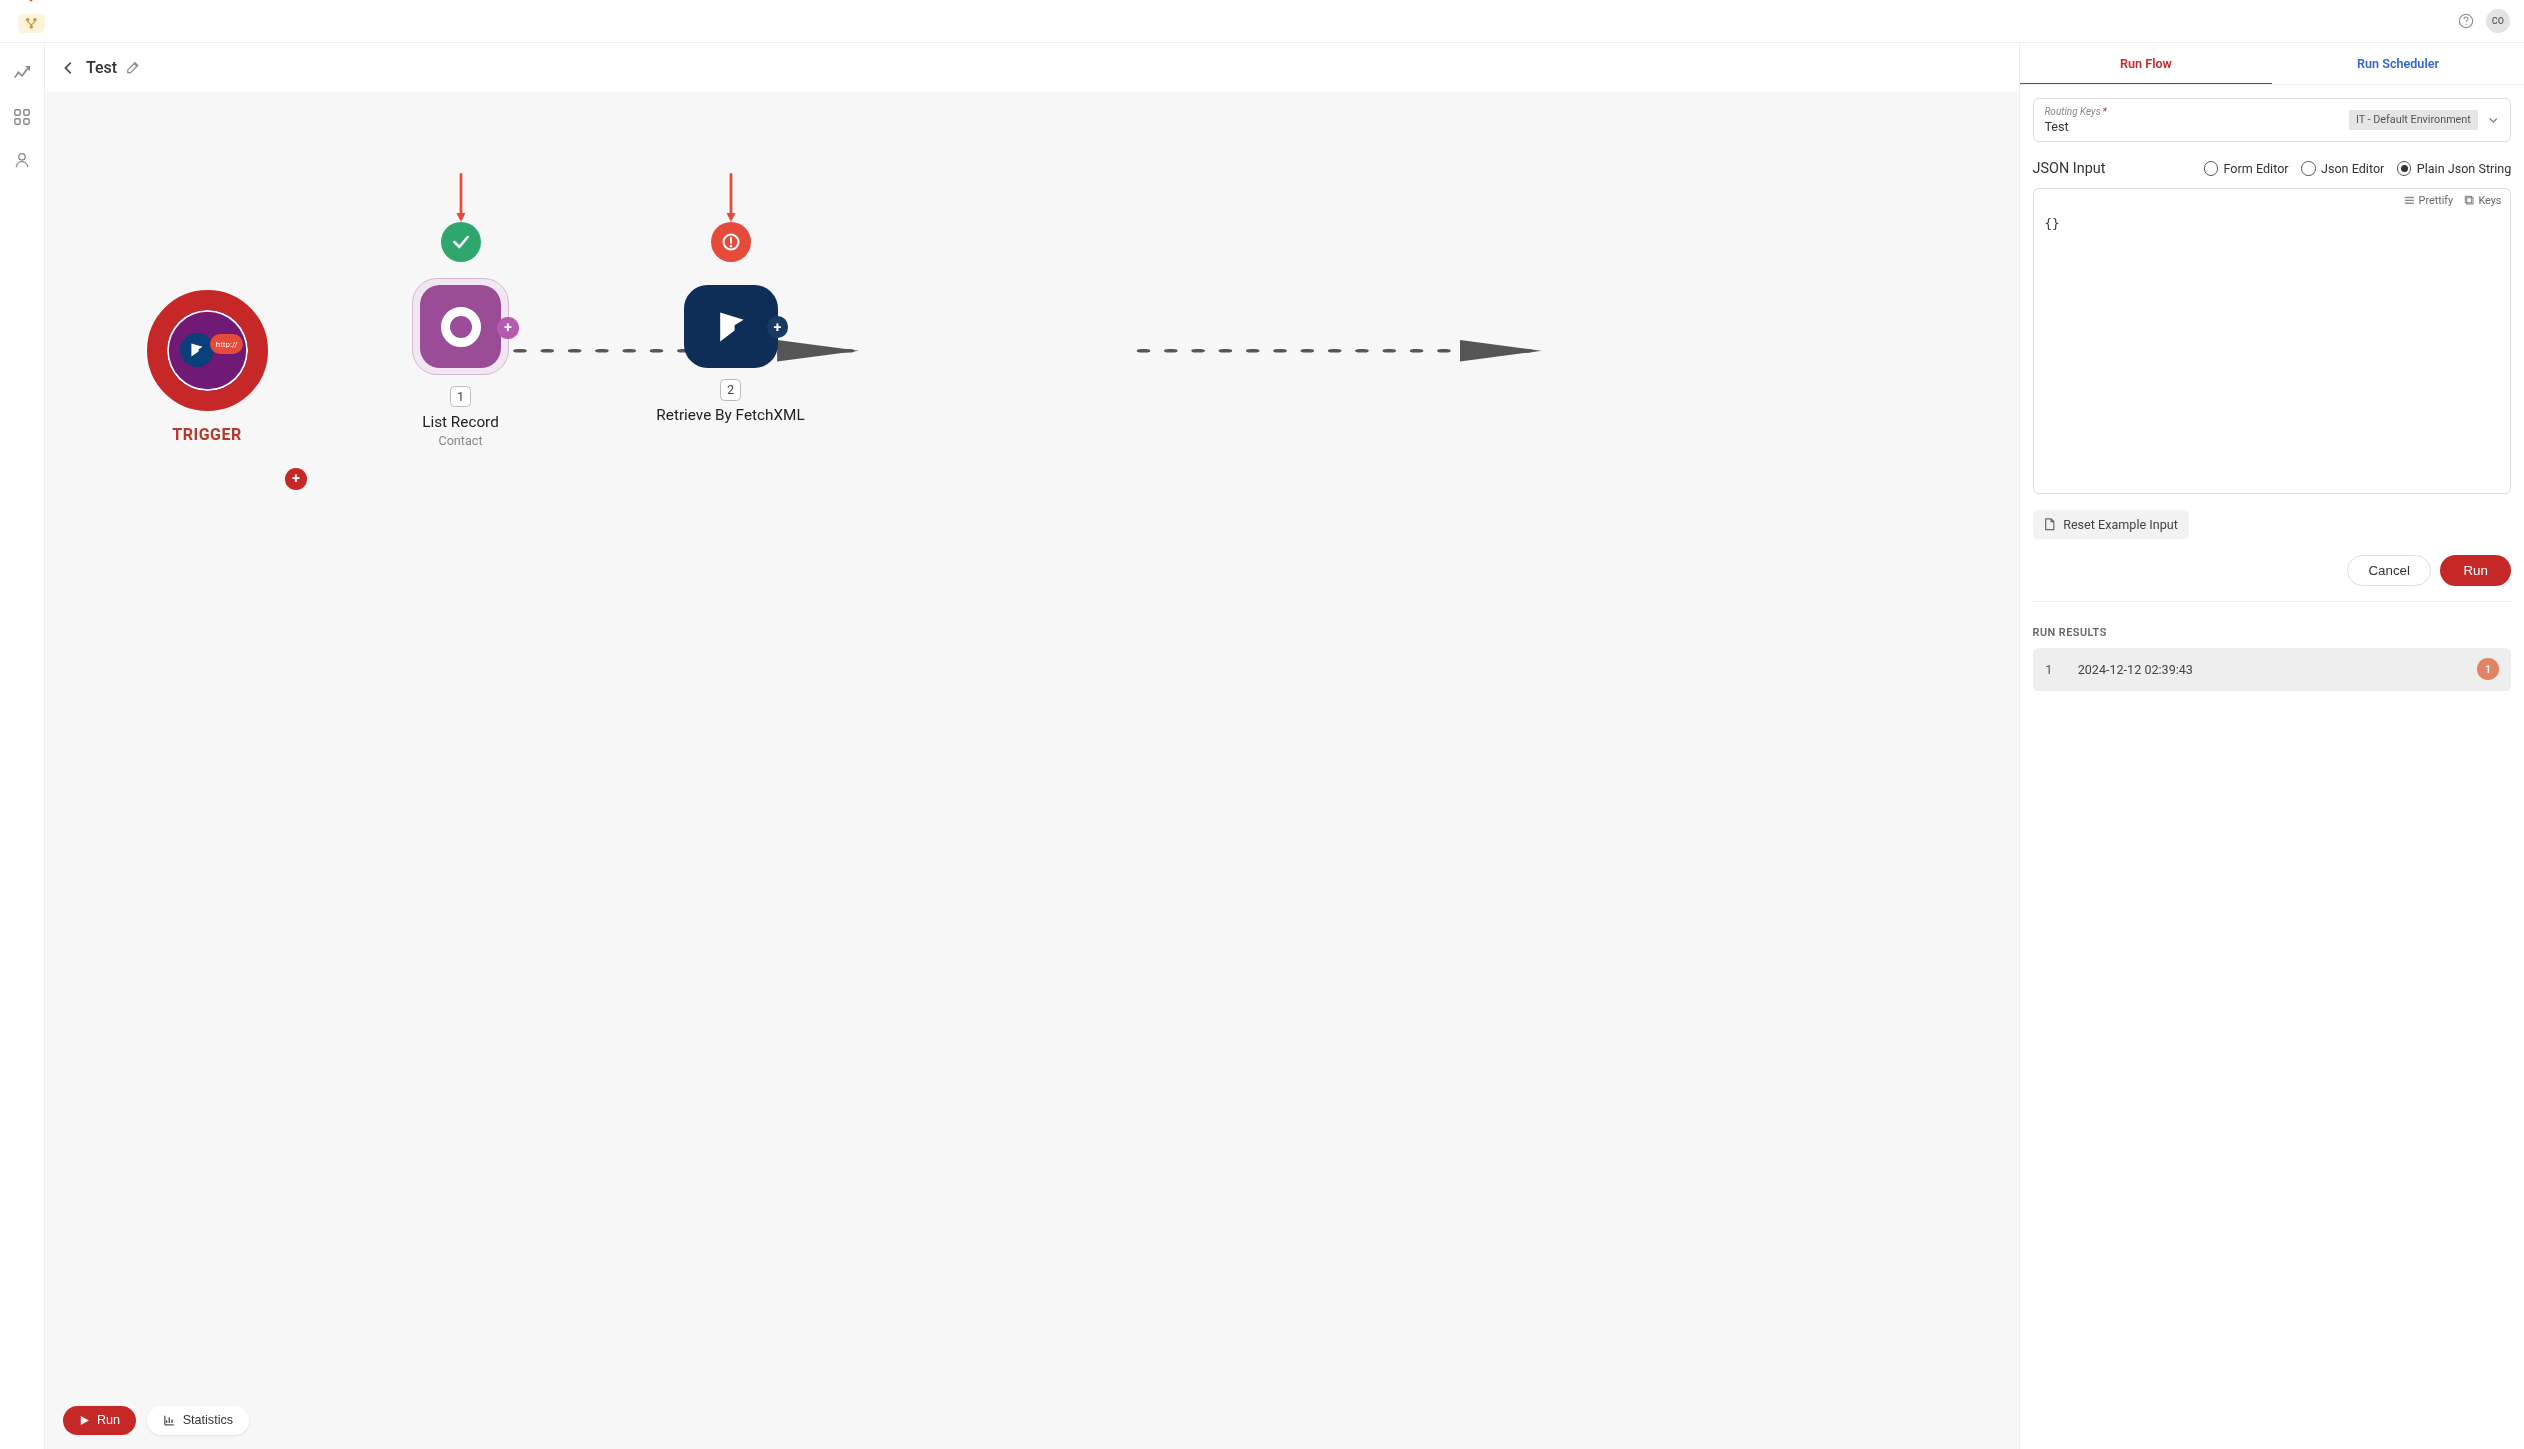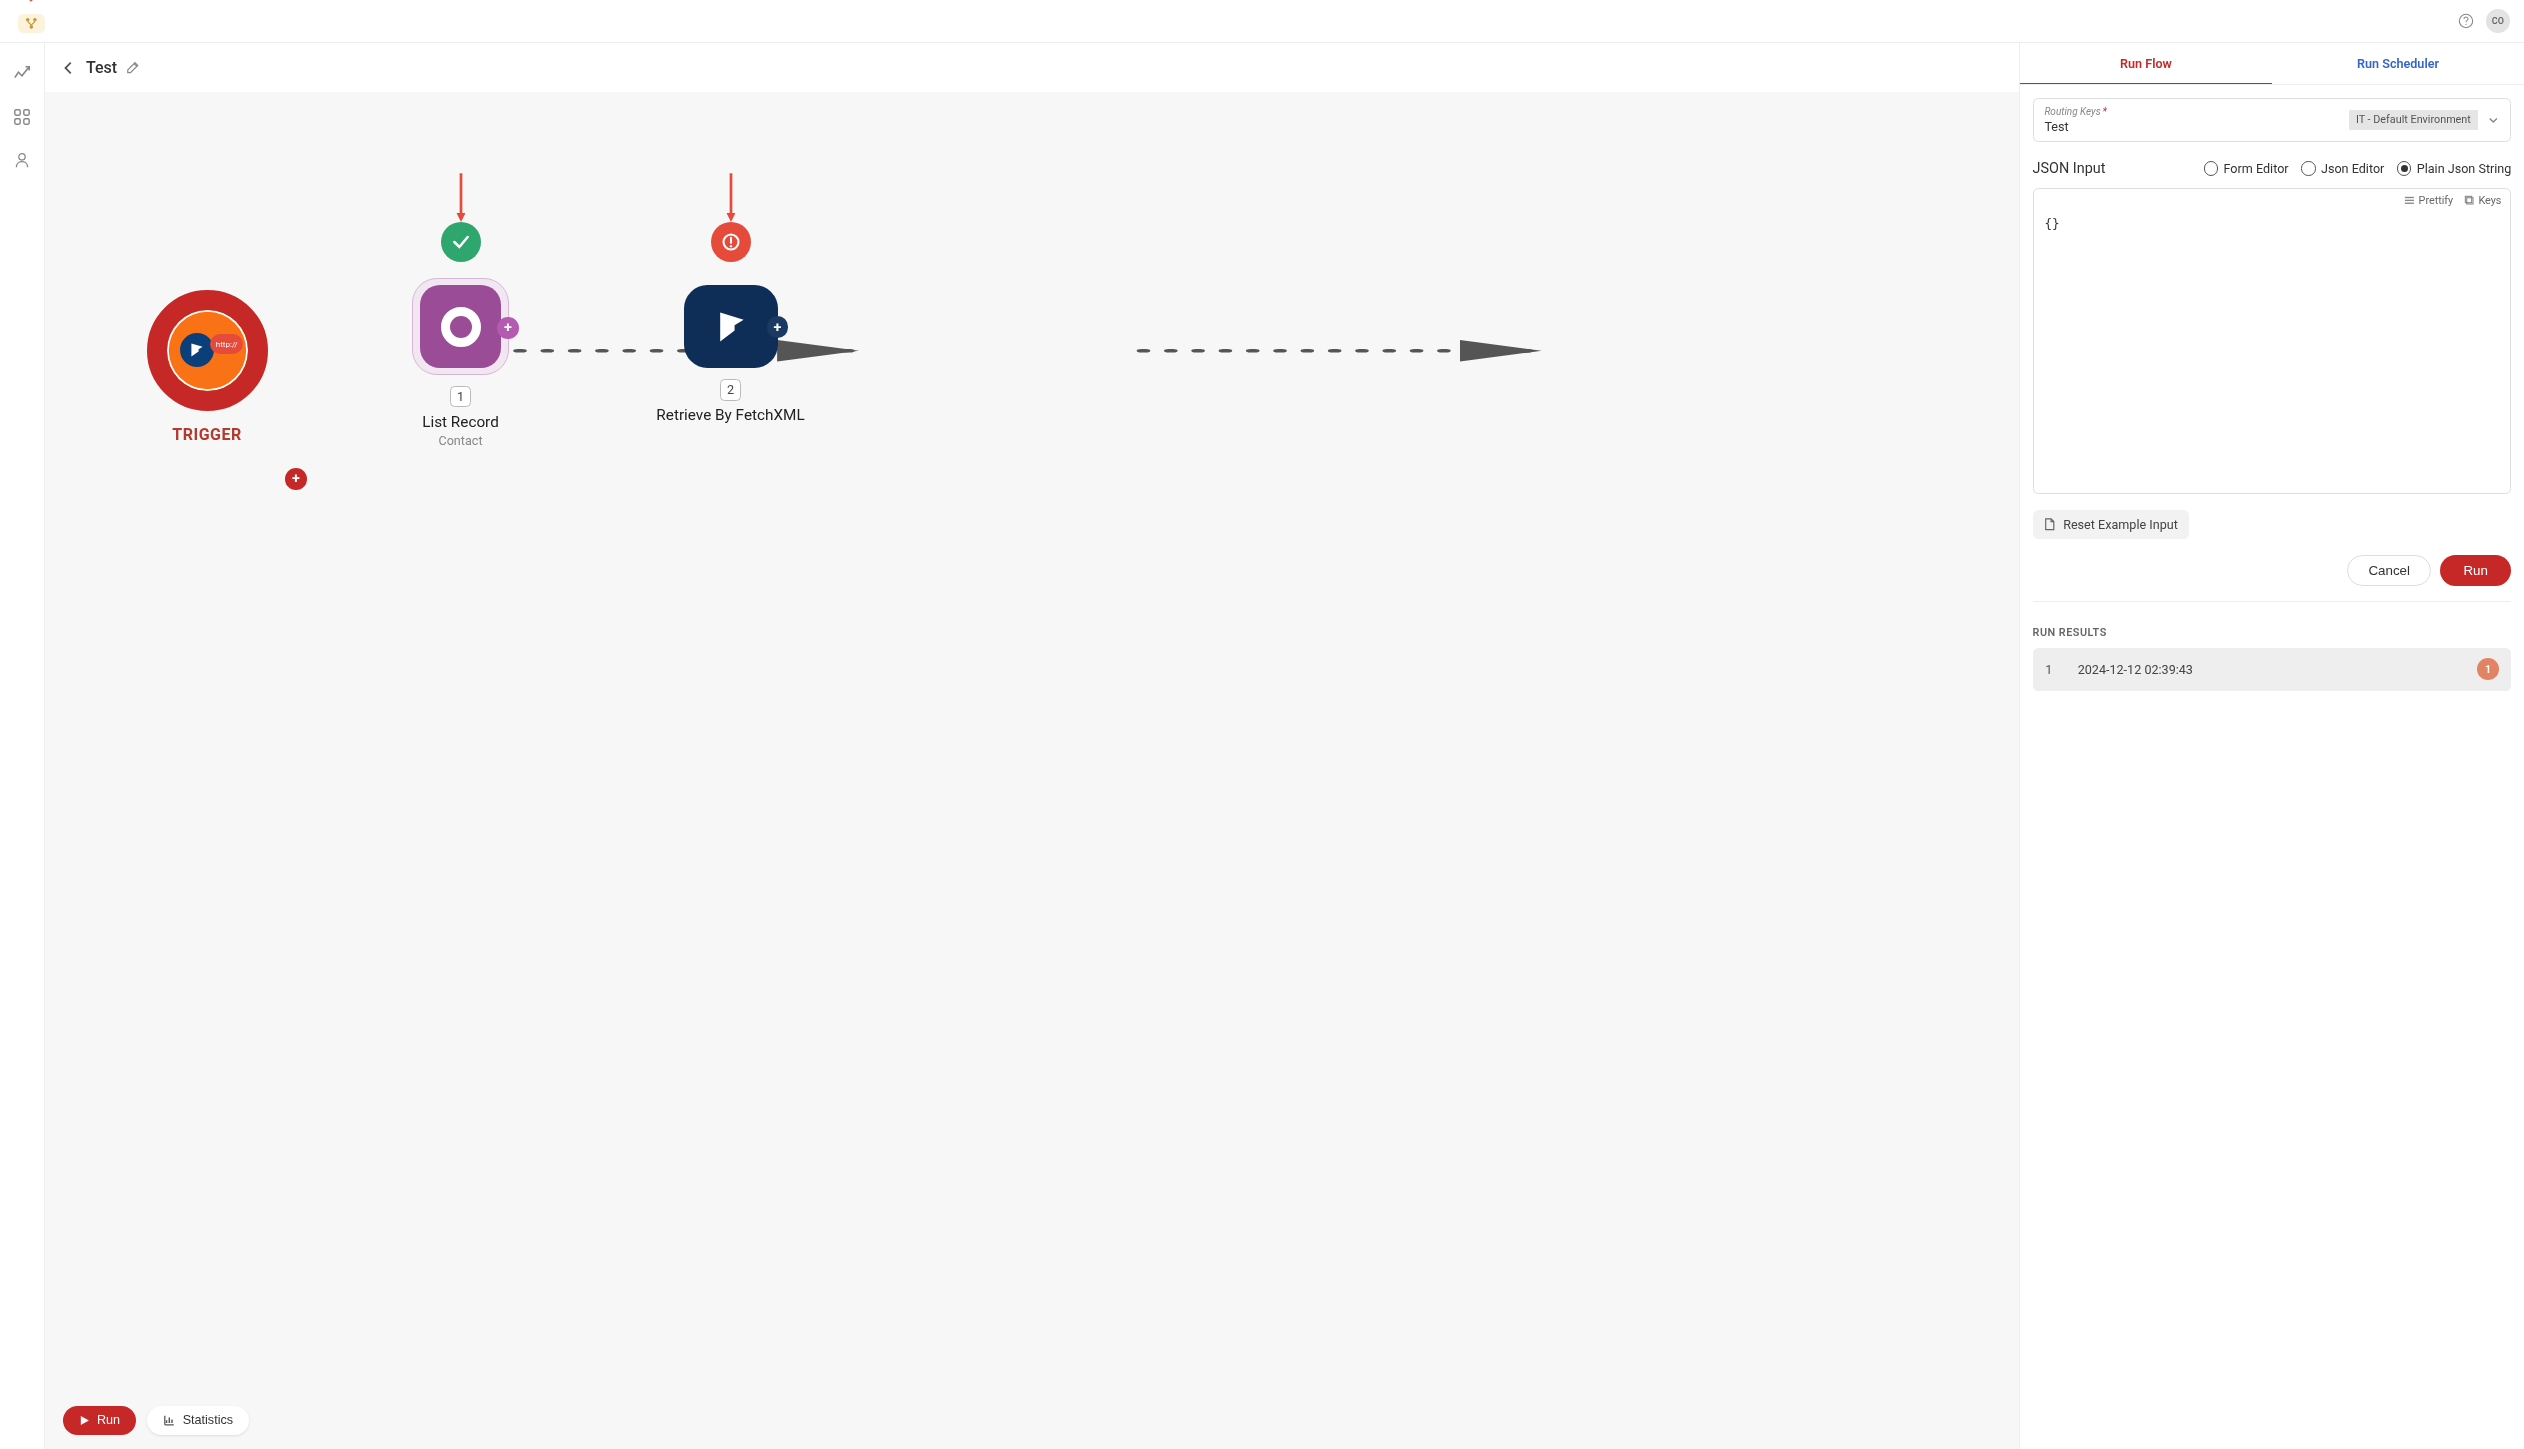--- a/index.html
+++ b/index.html
@@ -20,21 +20,21 @@
   .canvas-pane { flex: 1; display: flex; flex-direction: column; background: #f7f7f7; position: relative; }
   .canvas-header { height: 49px; display: flex; align-items: center; padding: 0 16px; gap: 9px; background: #fff; }
   .back-chevron { color: #555; cursor: pointer; }
   .canvas-title { font-size: 16px; font-weight: 500; }
   .edit-icon { color: #888; cursor: pointer; }
   .canvas-body { flex: 1; position: relative; }
   .flow { position: absolute; top: 72px; left: 54px; right: 54px; height: 379px; }
   .flow svg.connectors { position: absolute; inset: 0; width: 100%; height: 100%; }
   .node { position: absolute; text-align: center; }
   .trigger-node { left: 18px; top: 126px; width: 180px; }
-  .trigger-circle { width: 121px; height: 121px; border-radius: 50%; border: 20px solid #c62828; background: #f97316; display: flex; align-items: center; justify-content: center; margin: 0 auto; position: relative; box-shadow: inset 0 0 0 1.8px #fff; }
+  .trigger-circle { width: 121px; height: 121px; border-radius: 50%; border: 20px solid #c62828; background: #701a75; display: flex; align-items: center; justify-content: center; margin: 0 auto; position: relative; box-shadow: inset 0 0 0 1.8px #fff; }
   .trigger-inner { position: relative; width: 54px; height: 54px; }
   .dynamics-smallblue { width: 34px; height: 34px; border-radius: 50%; background: #0a3f7a; display: flex; align-items: center; justify-content: center; position: absolute; left: 0; top: 9px; }
   .http-chip { position: absolute; right: -9px; top: 10.8px; background: #e64a3b; color: #fff; font-size: 8px; padding: 5.4px 5.4px; border-radius: 12.6px; }
   .trigger-label { margin-top: 14.4px; color: #b23a2e; font-weight: 700; font-size: 16px; letter-spacing: 0.5px; }
 
   .action-node-list { left: 262px; top: 114px; width: 199px; }
   .action-node-fetch { left: 532px; top: 114px; width: 199px; }
 
   .action-badge { position: absolute; top: -56px; left: 50%; transform: translateX(-50%); width: 40px; height: 40px; border-radius: 50%; display: flex; align-items: center; justify-content: center; }
   .action-arrow-line { position: absolute; top: -105px; left: 50%; transform: translateX(-50%); }

